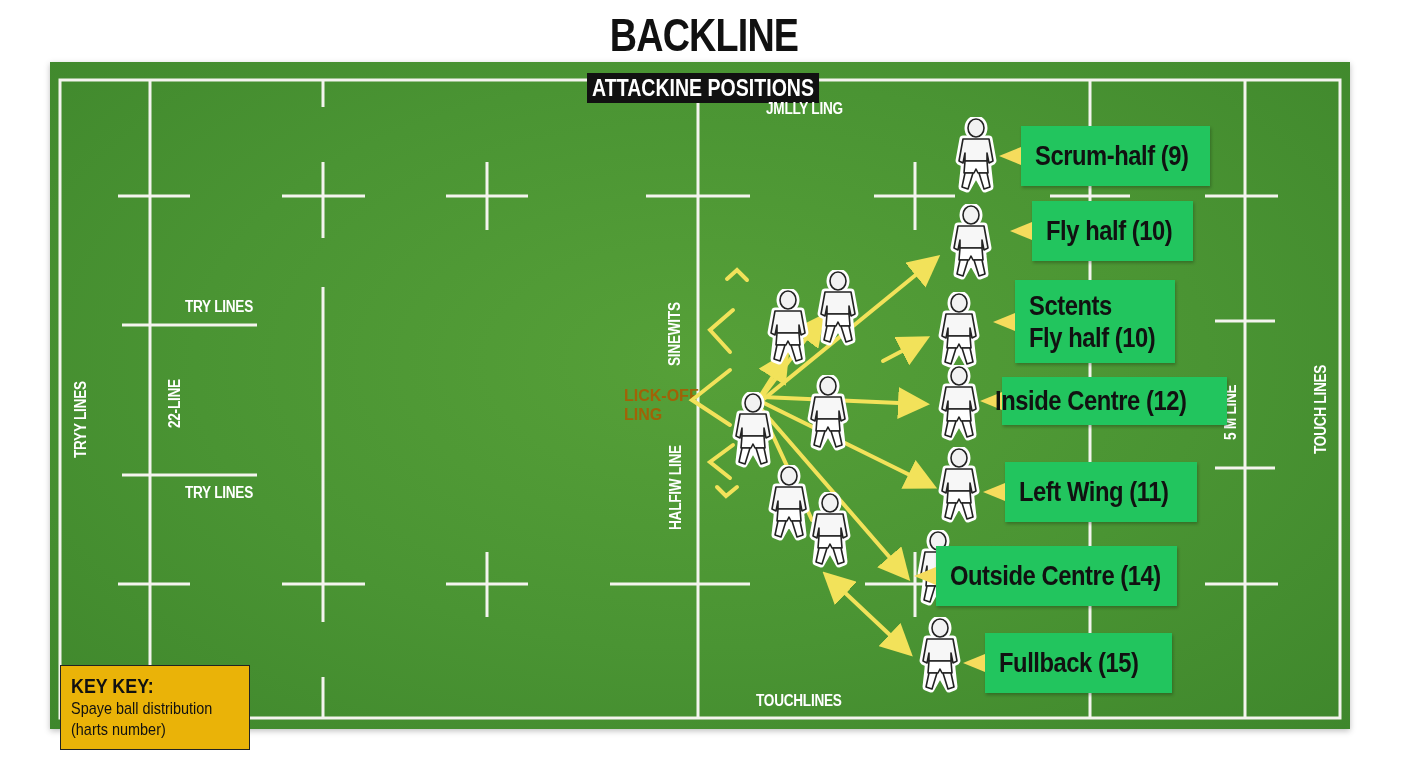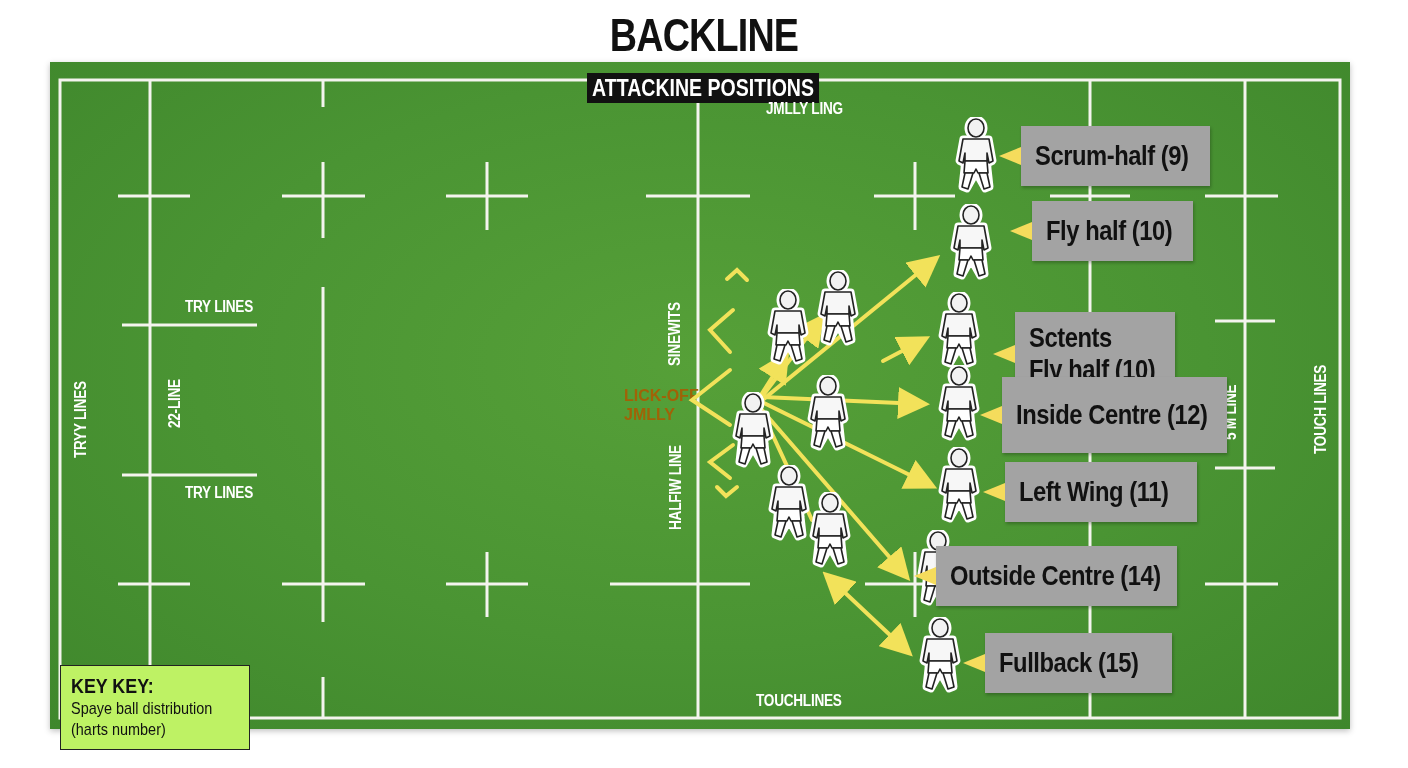--- a/index.html
+++ b/index.html
@@ -31,35 +31,35 @@
   }
   .fl.narrow { transform: scaleX(0.85); }
   .vert { transform: rotate(-90deg) scaleX(0.85); transform-origin: left top; }
 
   .kickoff {
     position: absolute; left: 612px; top: 386px; color: #a16207; font-weight: 700;
     font-size: 16px; line-height: 19px; text-align: left; width: 70px; white-space: nowrap; margin-left: 12px;
   }
 
   .callout {
-    position: absolute; background: #a3a3a3; color: #111111; font-weight: 700;
+    position: absolute; background: #22c55e; color: #111111; font-weight: 700;
     font-size: 27px; line-height: 32px; padding: 8px 14px; display: flex; align-items: center;
     box-shadow: 1px 2px 3px rgba(0,0,0,0.25); white-space: nowrap; letter-spacing: -0.5px;
   }
   .callout::before {
     content: ""; position: absolute; left: -22px; top: 50%; margin-top: -9px;
     border-top: 9px solid transparent; border-bottom: 9px solid transparent; border-right: 22px solid #f5dc5c;
   }
   .callout .txt { display: inline-block; transform: scaleX(0.88); transform-origin: left center; }
   .callout.two .txt { line-height: 32px; }
 
   .player { position: absolute; width: 44px; height: 78px; }
 
   .legend {
-    position: absolute; left: 60px; top: 665px; width: 190px; height: 85px; background: #bef264;
+    position: absolute; left: 60px; top: 665px; width: 190px; height: 85px; background: #eab308;
     border: 1.5px solid #222222; padding: 8px 10px; color: #111111;
   }
   .legend .lt { font-weight: 700; font-size: 21px; line-height: 24px; transform: scaleX(0.85); transform-origin: left; white-space: nowrap; }
   .legend .ld { font-size: 17px; line-height: 21px; transform: scaleX(0.85); transform-origin: left; white-space: nowrap; }
 </style>
 </head>
 <body>
 
 <div class="title">BACKLINE</div>
 
@@ -109,21 +109,21 @@
 <div class="subtitle">ATTACKINE POSITIONS</div>
 
 <div class="fl narrow" style="left:766px;top:100px;">JMLLY LING</div>
 <div class="fl narrow" style="left:185px;top:298px;">TRY LINES</div>
 <div class="fl narrow" style="left:185px;top:484px;">TRY LINES</div>
 <div class="fl vert" style="left:72px;top:458px;">TRYY LINES</div>
 <div class="fl vert" style="left:166px;top:428px;">22-LINE</div>
 <div class="fl vert" style="left:666px;top:366px;">SINEWITS</div>
 <div class="kickoff">
   <div>LICK-OFF</div>
-  <div>JMLLY</div>
+  <div>LING</div>
 </div>
 <div class="fl vert" style="left:667px;top:530px;">HALFIW LINE</div>
 <div class="fl vert" style="left:1222px;top:440px;">5 M LINE</div>
 <div class="fl vert" style="left:1312px;top:454px;">TOUCH LINES</div>
 <div class="fl narrow" style="left:756px;top:692px;">TOUCHLINES</div>
 
 <svg style="position:absolute;left:0;top:0;" width="1408" height="768">
   <defs>
     <marker id="ah" markerWidth="8" markerHeight="8" refX="6" refY="4" orient="auto" markerUnits="strokeWidth">
       <path d="M0,0 L8,4 L0,8 Z" fill="#f2e25a"></path>
@@ -208,27 +208,27 @@
 <svg class="player" style="left:808px;top:492px;" viewBox="0 0 44 78">
     <use href="#pl"></use>
   </svg>
 
 <div class="callout" style="left:1021px;top:126px;height:60px;width:189px;">
   <span class="txt">Scrum-half (9)</span>
 </div>
 <div class="callout" style="left:1032px;top:201px;height:60px;width:161px;">
   <span class="txt">Fly half (10)</span>
 </div>
-<div class="callout two" style="left:1015px;top:280px;height:83px;width:160px;margin-top:32px;">
+<div class="callout two" style="left:1015px;top:280px;height:83px;width:160px;">
   <span class="txt">
     <span style="display:block">Sctents</span>
     <span style="display:block">Fly half (10)</span>
   </span>
 </div>
-<div class="callout" style="left:1002px;top:377px;height:76px;width:225px;">
+<div class="callout" style="left:1002px;top:377px;height:48px;width:225px;justify-content:flex-end;">
   <span class="txt">Inside Centre (12)</span>
 </div>
 <div class="callout" style="left:1005px;top:462px;height:60px;width:192px;text-align:right;">
   <span class="txt">Left Wing (11)</span>
 </div>
 <div class="callout" style="left:936px;top:546px;height:60px;width:241px;">
   <span class="txt">Outside Centre (14)</span>
 </div>
 <div class="callout" style="left:985px;top:633px;height:60px;width:187px;align-items:center;">
   <span class="txt">Fullback (15)</span>

